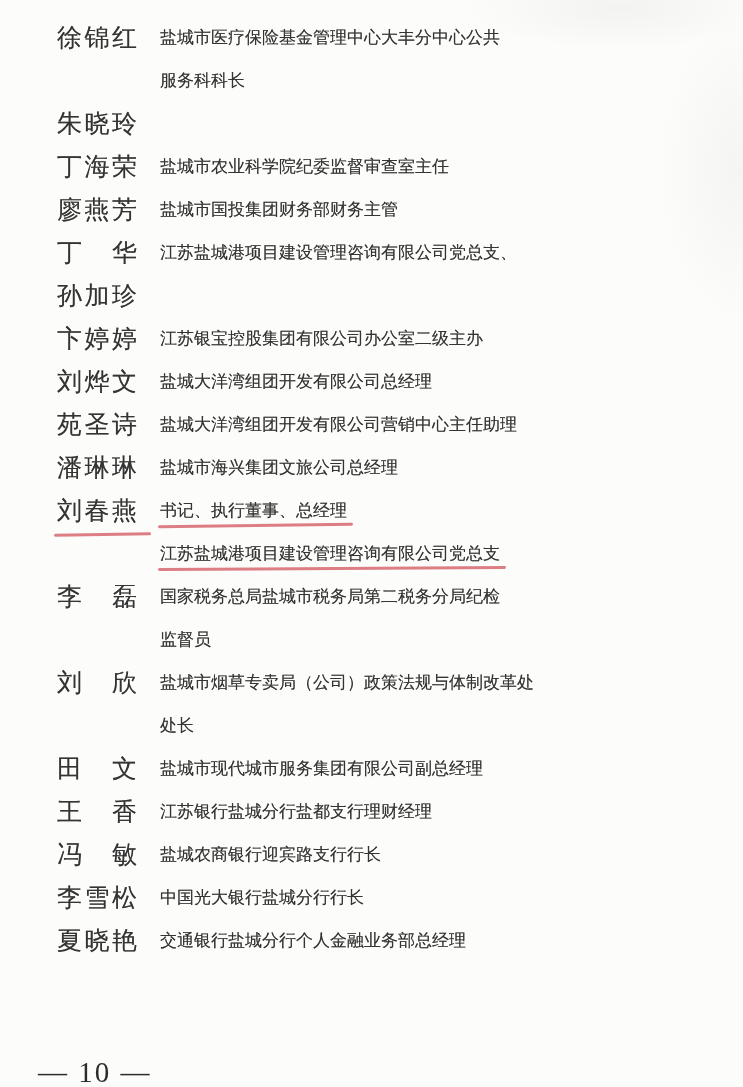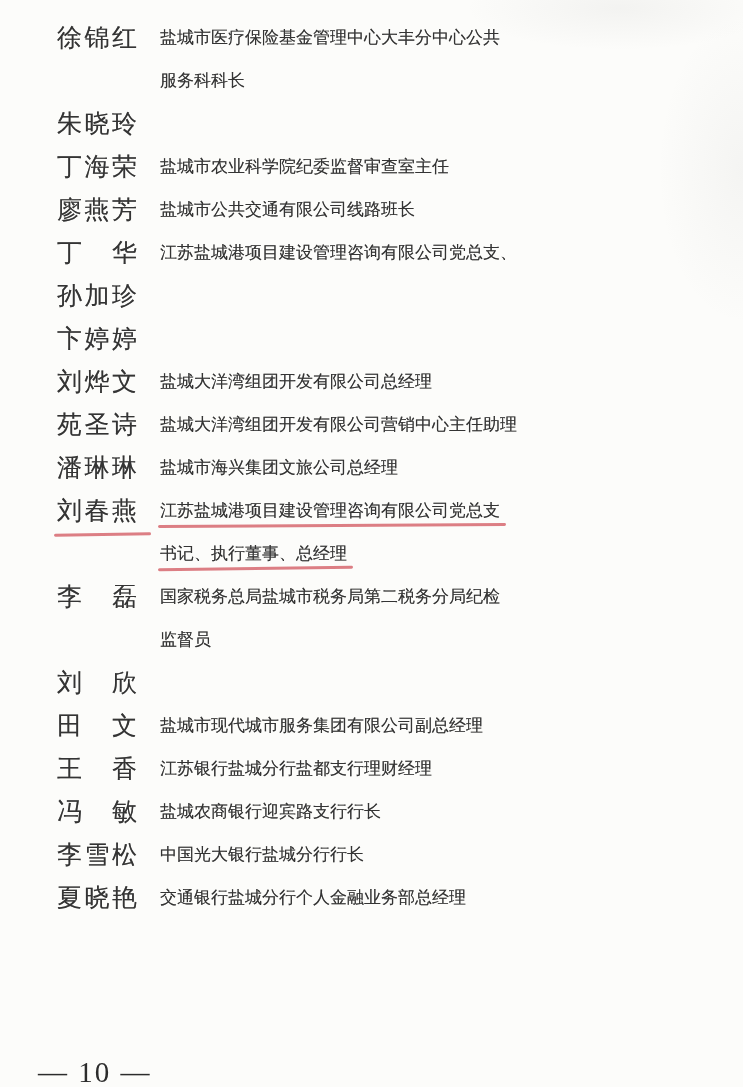--- a/index.html
+++ b/index.html
@@ -115,21 +115,21 @@
   <div class="row">
     <div class="name-cell">
       <span class="name">
             <span>廖</span>
             <span>燕</span>
             <span>芳</span>
           </span>
     </div>
     <div class="desc-cell">
           <div class="line">
-            <span class="line-text">盐城市公共交通有限公司线路班长</span>
+            <span class="line-text">盐城市国投集团财务部财务主管</span>
           </div>
         </div>
   </div>
 
   <div class="row">
     <div class="name-cell">
       <span class="name">
             <span>丁</span>
             <span>华</span>
           </span>
@@ -152,20 +152,25 @@
   </div>
 
   <div class="row">
     <div class="name-cell">
       <span class="name">
             <span>卞</span>
             <span>婷</span>
             <span>婷</span>
           </span>
     </div>
+    <div class="desc-cell">
+          <div class="line">
+            <span class="line-text">江苏银宝控股集团有限公司办公室二级主办</span>
+          </div>
+        </div>
   </div>
 
   <div class="row">
     <div class="name-cell">
       <span class="name">
             <span>刘</span>
             <span>烨</span>
             <span>文</span>
           </span>
     </div>
@@ -209,24 +214,24 @@
   <div class="row">
     <div class="name-cell">
       <span class="name u-red u-red-name">
             <span>刘</span>
             <span>春</span>
             <span>燕</span>
           </span>
     </div>
     <div class="desc-cell">
           <div class="line">
+            <span class="line-text u-red u-red-l2">书记、执行董事、总经理</span>
+          </div>
+          <div class="line">
             <span class="line-text u-red">江苏盐城港项目建设管理咨询有限公司党总支</span>
-          </div>
-          <div class="line">
-            <span class="line-text u-red u-red-l2">书记、执行董事、总经理</span>
           </div>
         </div>
   </div>
 
   <div class="row">
     <div class="name-cell">
       <span class="name">
             <span>李</span>
             <span>磊</span>
           </span>
@@ -241,20 +246,28 @@
         </div>
   </div>
 
   <div class="row">
     <div class="name-cell">
       <span class="name">
             <span>刘</span>
             <span>欣</span>
           </span>
     </div>
+    <div class="desc-cell">
+          <div class="line">
+            <span class="line-text">盐城市烟草专卖局（公司）政策法规与体制改革处</span>
+          </div>
+          <div class="line">
+            <span class="line-text">处长</span>
+          </div>
+        </div>
   </div>
 
   <div class="row">
     <div class="name-cell">
       <span class="name">
             <span>田</span>
             <span>文</span>
           </span>
     </div>
     <div class="desc-cell">

